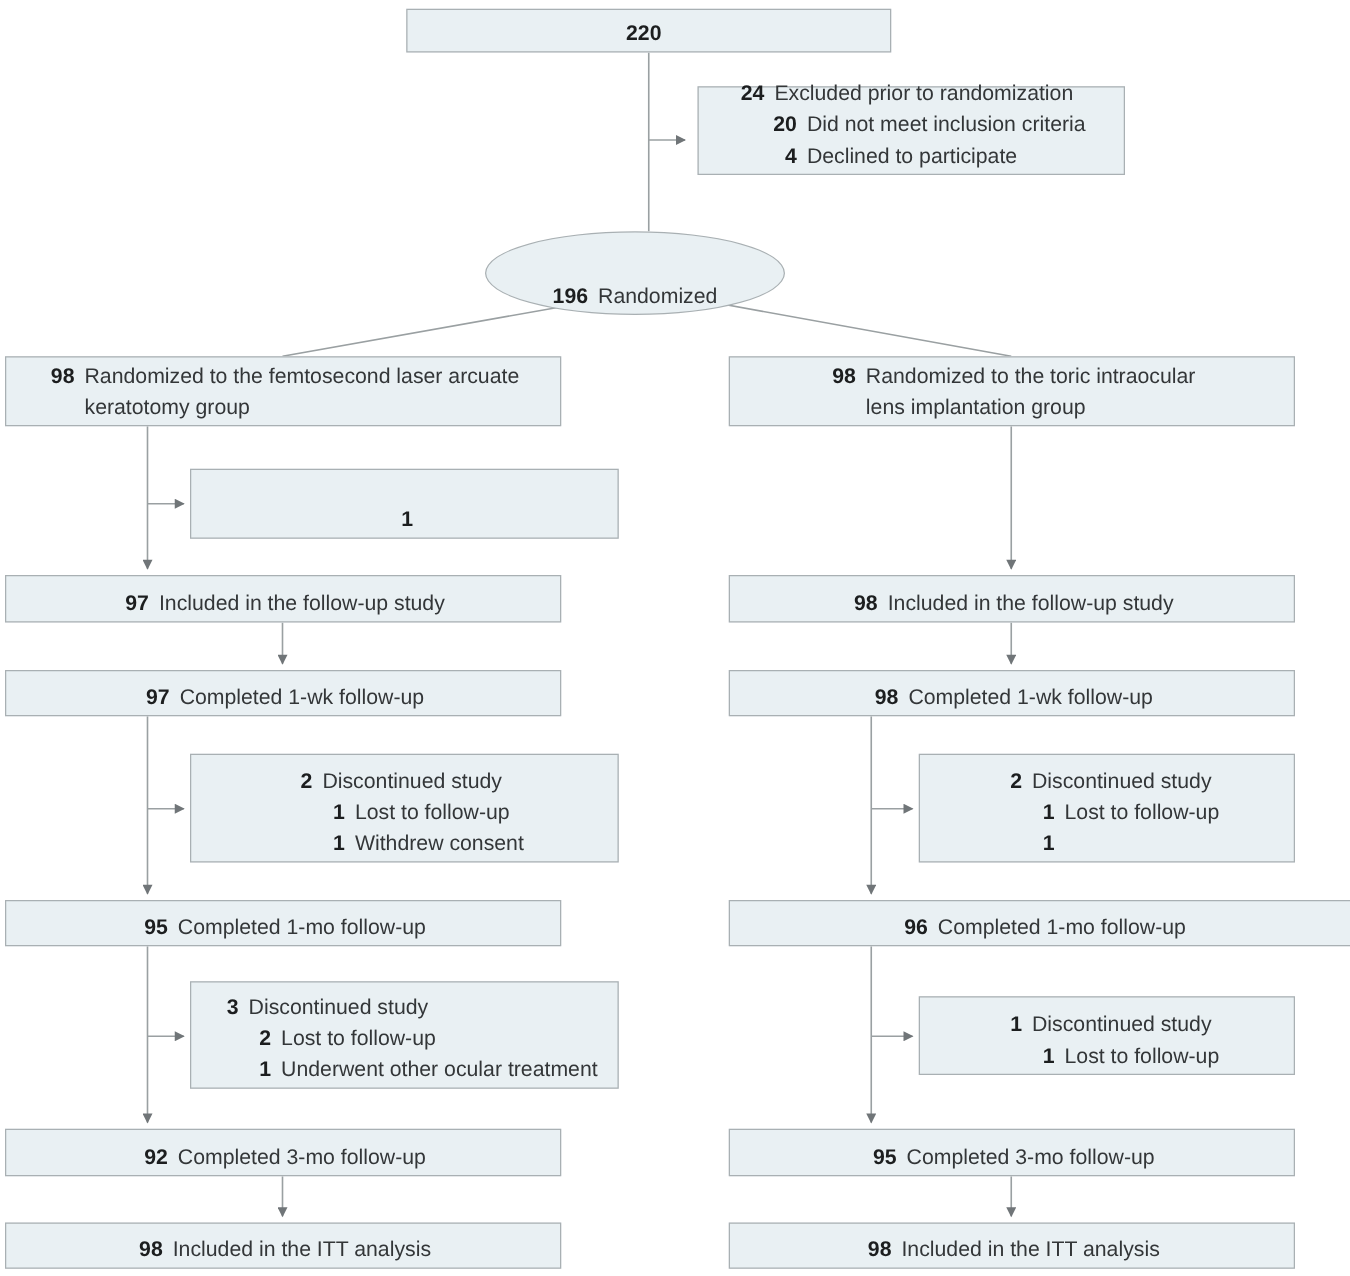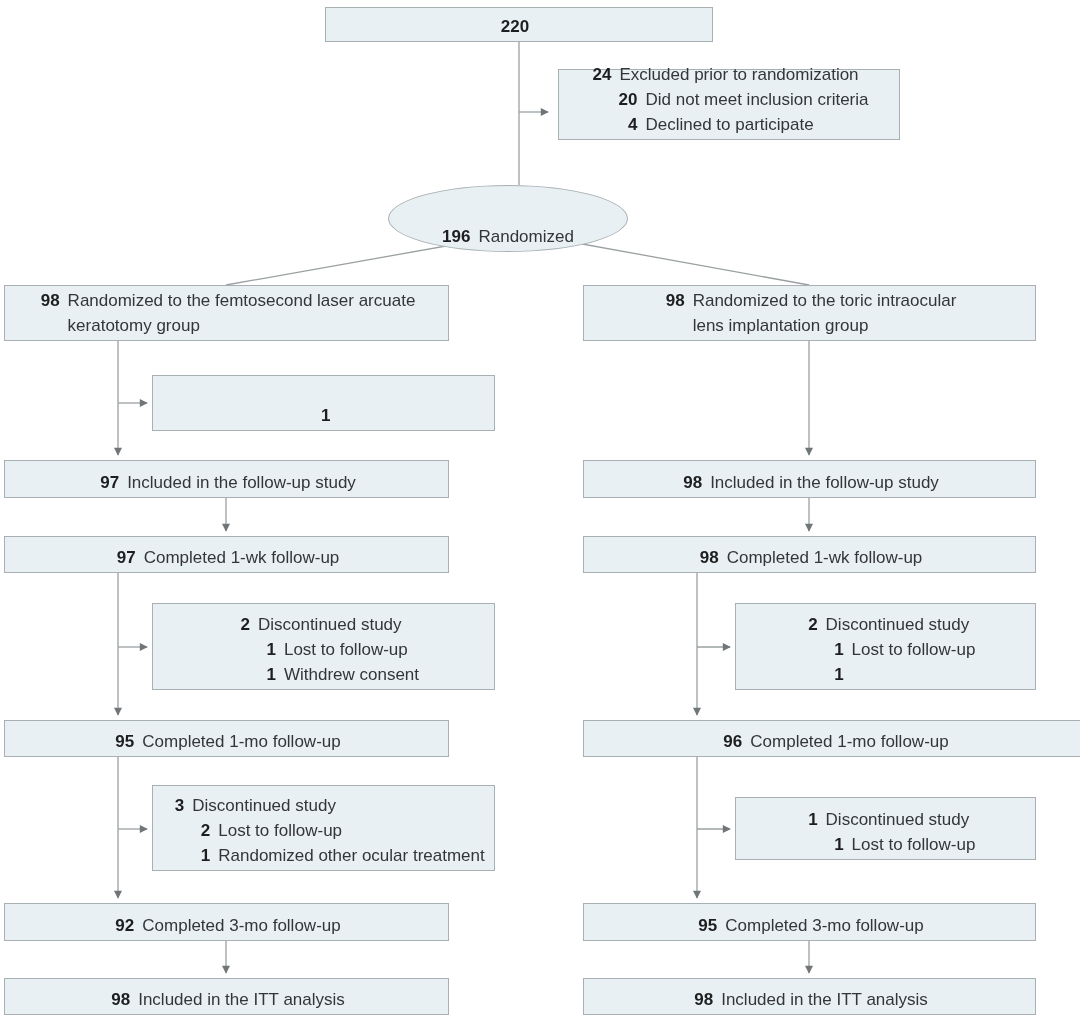--- a/index.html
+++ b/index.html
@@ -229,21 +229,21 @@
       <div class="line">
         <span class="num">3</span>
         <span class="txt">Discontinued study</span>
       </div>
       <div class="line ind1">
         <span class="num">2</span>
         <span class="txt">Lost to follow-up</span>
       </div>
       <div class="line ind1">
         <span class="num">1</span>
-        <span class="txt">Randomized other ocular treatment</span>
+        <span class="txt">Underwent other ocular treatment</span>
       </div>
     </div>
   </div>
   <div class="box" style="left:735px;top:797px;width:301px;height:63px;">
     <div class="content">
       <div class="line">
         <span class="num">1</span>
         <span class="txt">Discontinued study</span>
       </div>
       <div class="line ind1">

